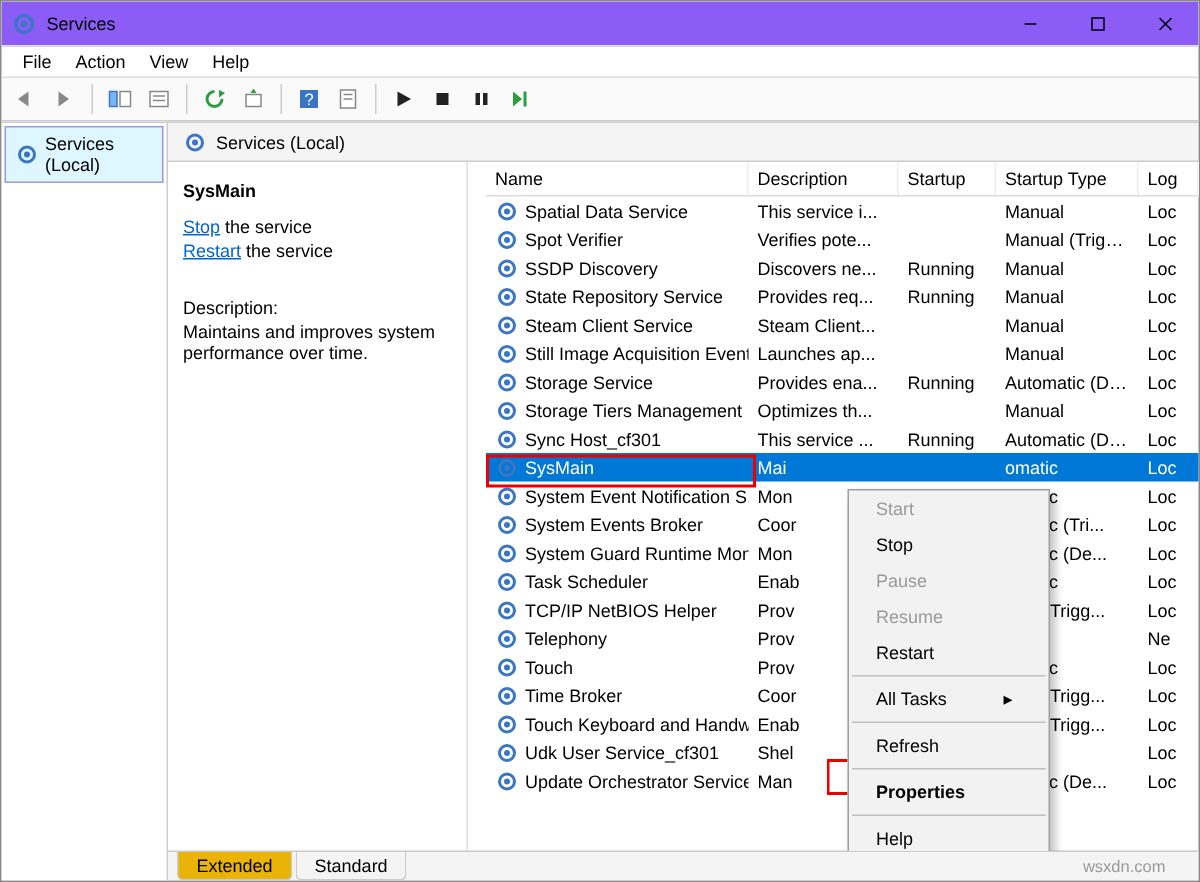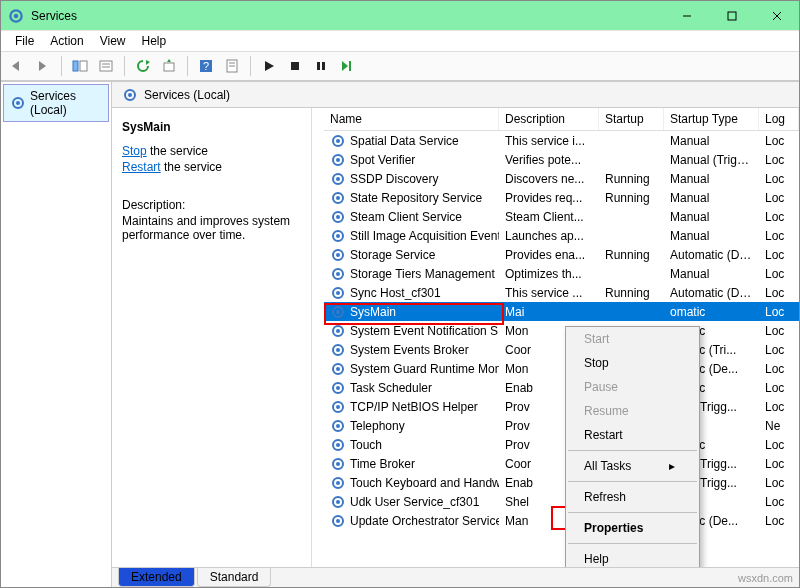--- a/index.html
+++ b/index.html
@@ -12,21 +12,21 @@
     width: 800px;
     height: 588px;
     overflow: hidden;
     border: 1px solid #888;
   }
   
   .titlebar {
     height: 30px;
     display: flex;
     align-items: center;
-    background: #86efac;
+    background: #8b5cf6;
     border-bottom: 1px solid #e5e5e5;
   }
   .titlebar .icon { width: 18px; height:18px; margin: 0 6px; }
   .titlebar .title { flex:1; font-size:12px; }
   .win-btns { display:flex; }
   .win-btn { width:45px; height:29px; display:flex; align-items:center; justify-content:center; cursor:pointer; }
   
   .menubar { height:20px; display:flex; align-items:center; padding:0 6px; gap:0; }
   .menubar span { padding: 2px 8px; cursor:default; }
   
@@ -91,24 +91,24 @@
     position:absolute; background:#f2f2f2; border:1px solid #a0a0a0;
     box-shadow:3px 3px 6px rgba(0,0,0,.25);
     width:135px; z-index:10; font-size:12px;
   }
   .ctx .mi { padding:5px 24px 5px 18px; display:flex; justify-content:space-between; align-items:center; cursor:default;}
   .ctx .mi.disabled { color:#9a9a9a; }
   .ctx .sep { height:1px; background:#c0c0c0; margin:3px 2px; padding:0;}
   .ctx .mi.bold { font-weight:bold; }
   
   .tabs { height:20px; display:flex; align-items:flex-end; padding-left:6px; border-top:1px solid #ccc; background:#f4f4f4;}
-  .tab { padding:2px 12px; border:1px solid #ccc; border-top:none; border-radius:0 0 4px 4px; margin-right:2px; background:#1d4ed8; cursor:pointer;}
+  .tab { padding:2px 12px; border:1px solid #ccc; border-top:none; border-radius:0 0 4px 4px; margin-right:2px; background:#eab308; cursor:pointer;}
   .tab.inactive { background:#f4f4f4; }
   
-  .wm { position:absolute; right:6px; bottom:3px; font-size:11px; color:#999; z-index:20;}
+  .wm { position:absolute; right:22px; bottom:3px; font-size:11px; color:#999; z-index:20;}
   
   svg { display:block; }
   
   .list-pane::-webkit-scrollbar{width:16px}
   .list-pane::-webkit-scrollbar-thumb{background:#c2c2c2}
   .list-pane::-webkit-scrollbar-track{background:#f0f0f0}
 </style>
 </head>
 <body>
 

